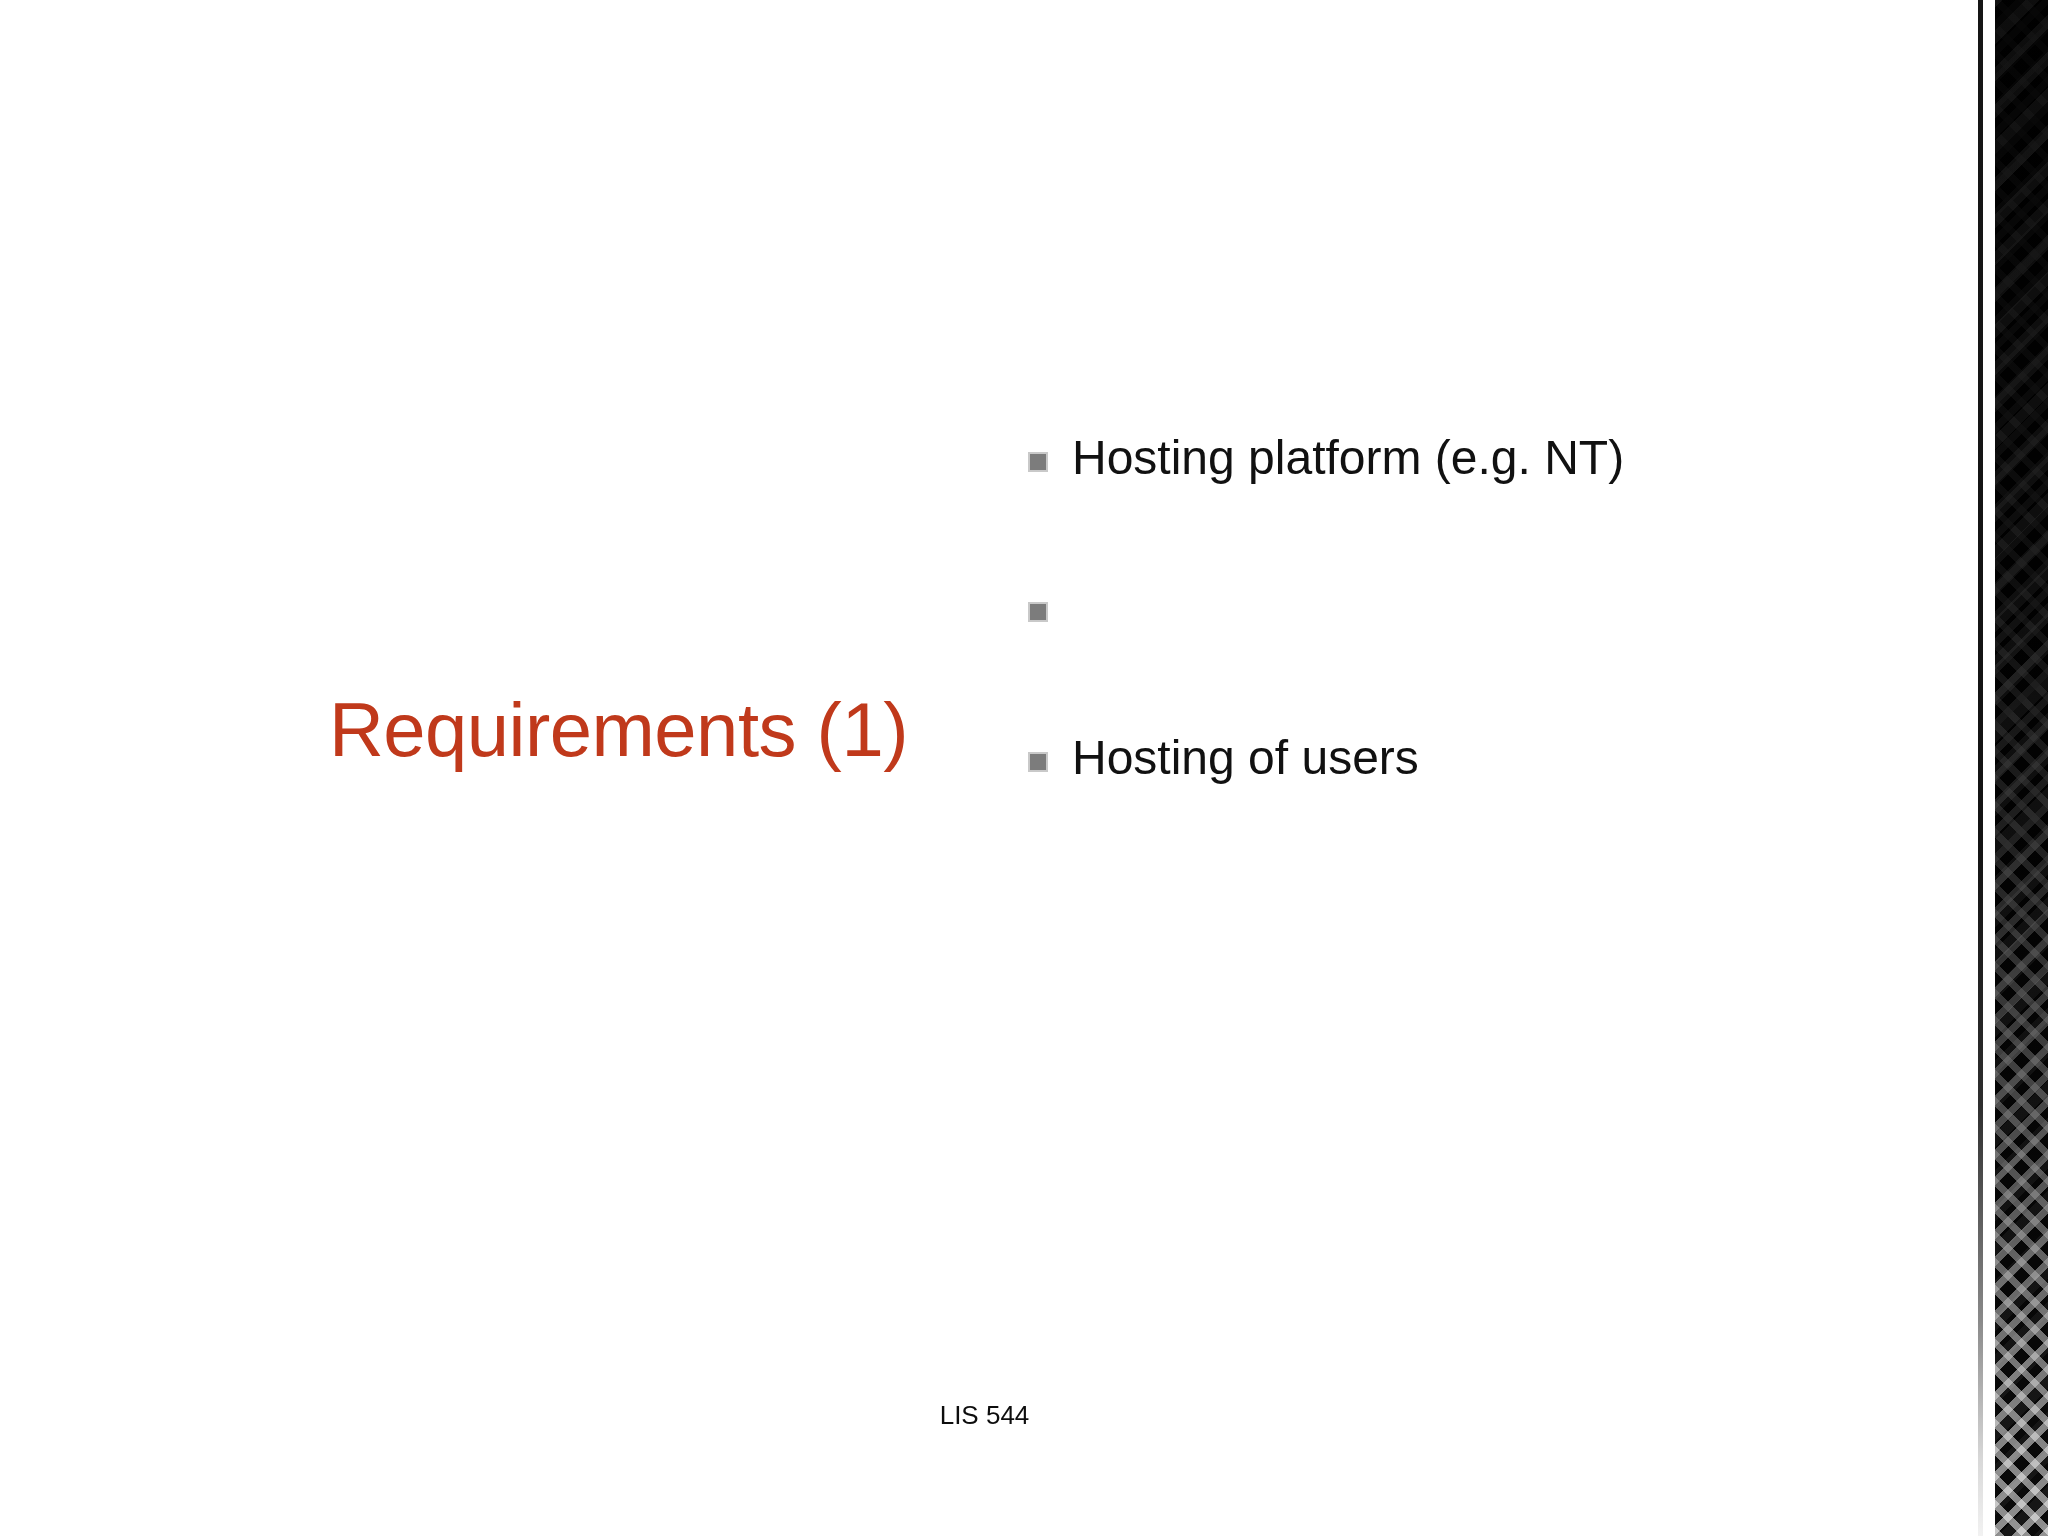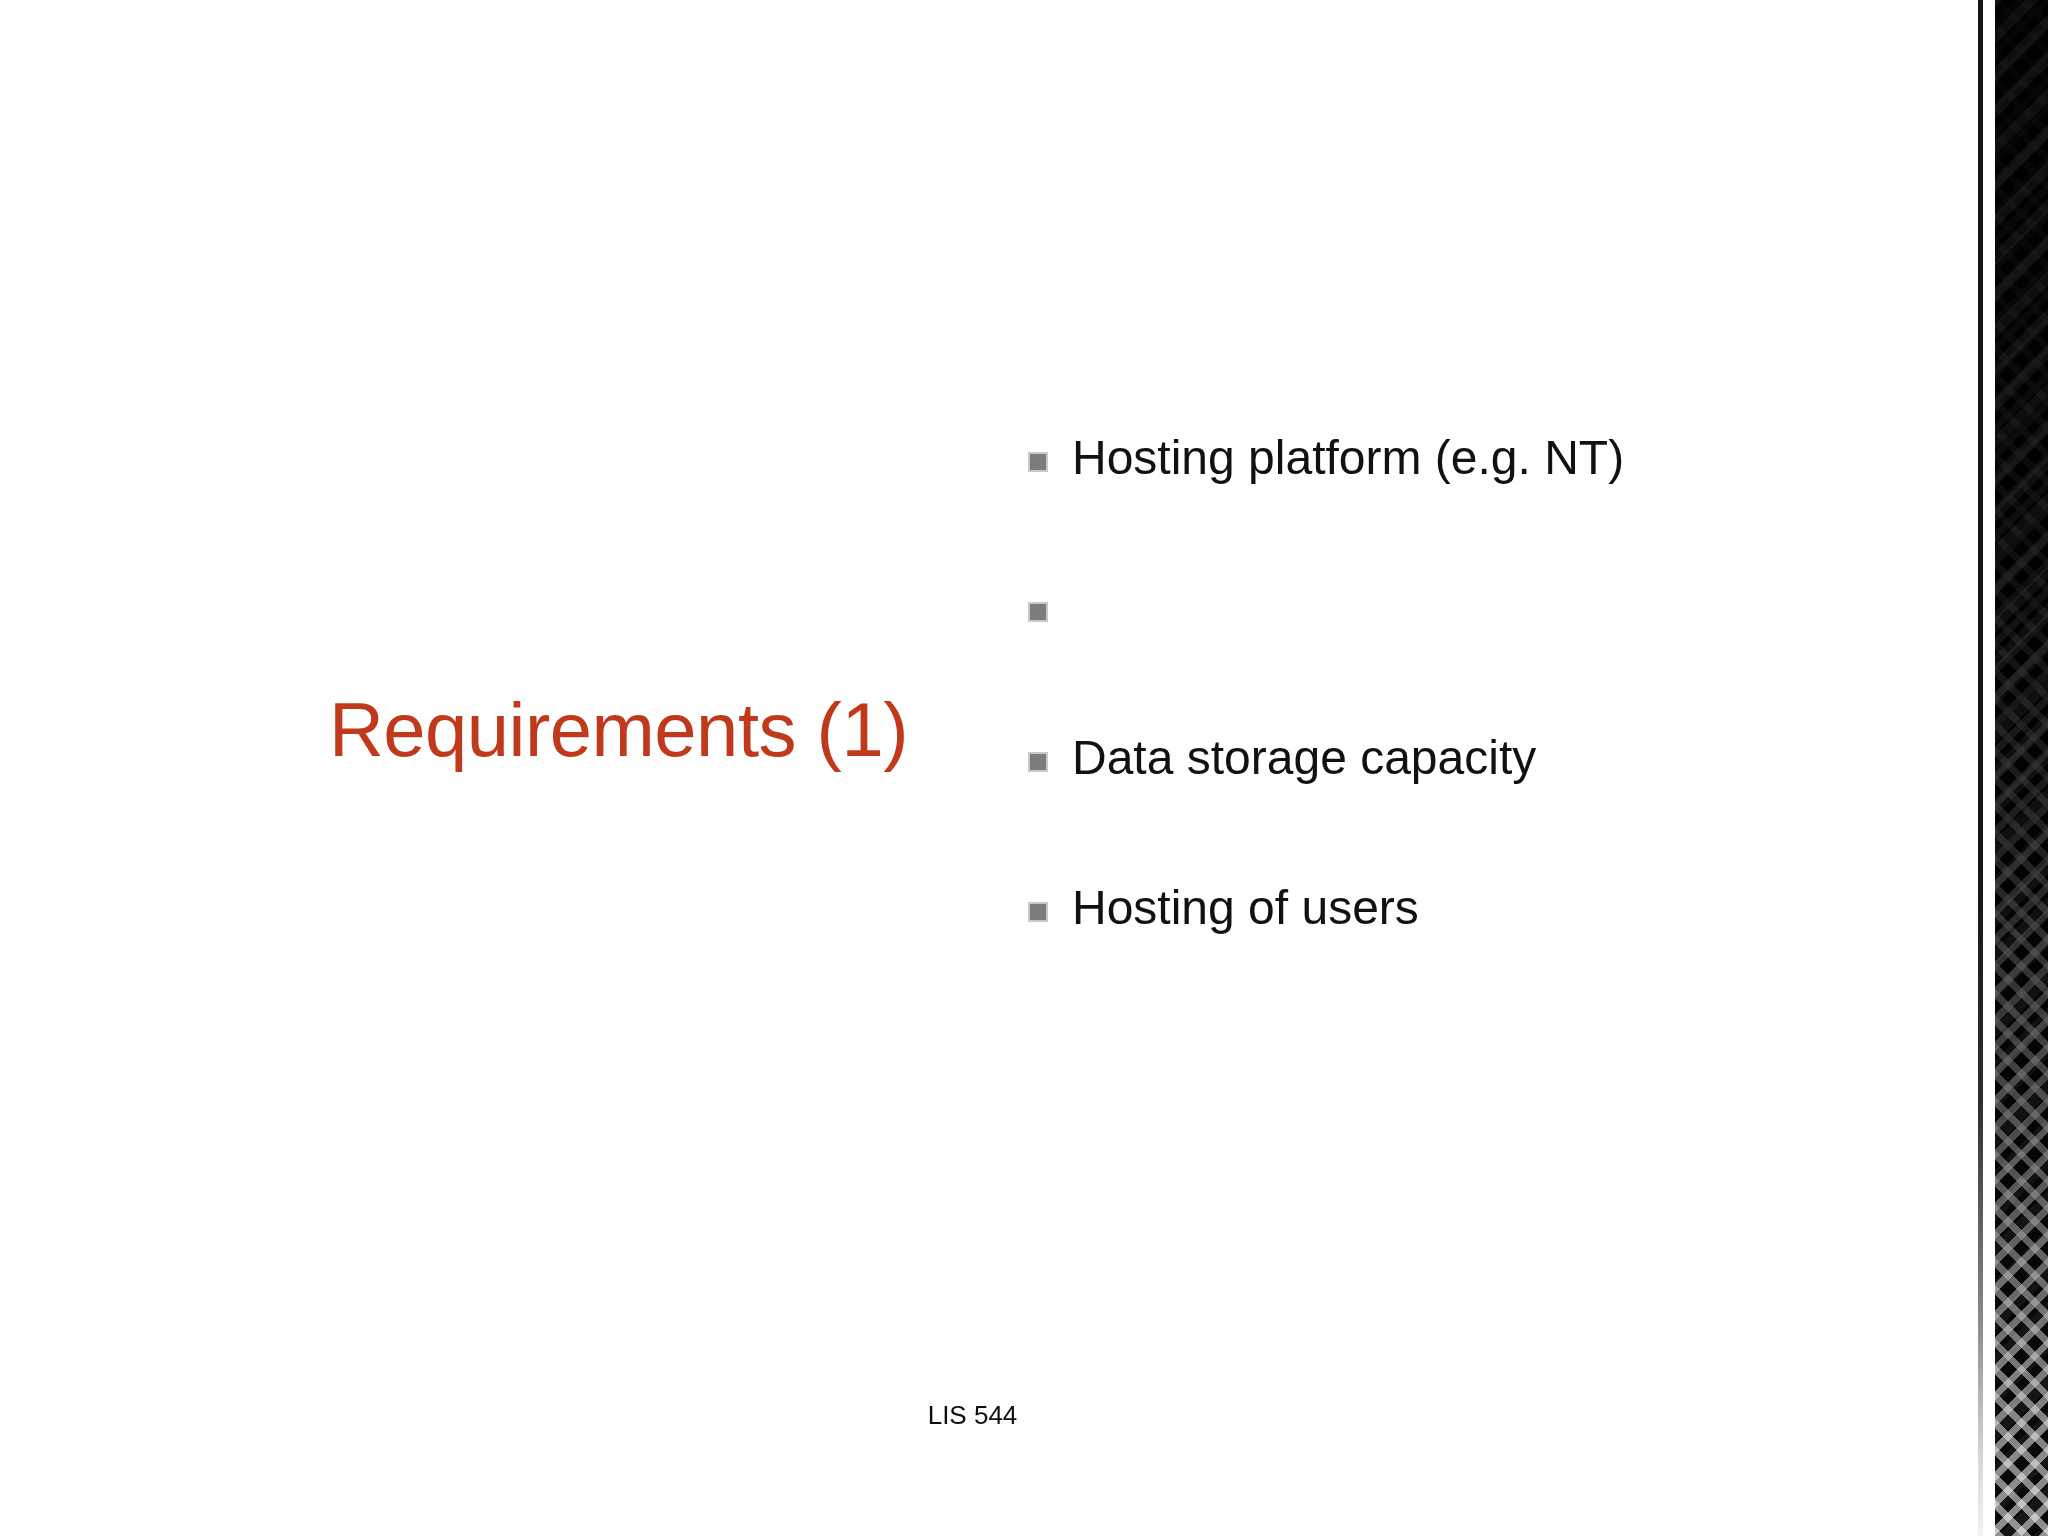--- a/index.html
+++ b/index.html
@@ -65,21 +65,21 @@
     font-size: 48px;
     font-weight: 400;
     line-height: 1.15;
     color: #111111;
     white-space: nowrap;
   }
 
   
   #footer {
     position: absolute;
-    left: 0;
+    left: 12px;
     top: 1400px;
     width: 1950px;
     text-align: center;
   }
   #footer-text {
     display: inline-block;
     margin-left: -5px;
     font-family: "Liberation Sans", sans-serif;
     font-size: 26px;
     font-weight: 400;
@@ -173,24 +173,20 @@
 
     <div class="bullet-row">
       <span class="bullet-marker"></span>
       <span class="bullet-text">Hosting platform (e.g. NT)</span>
     </div>
 
     <div class="bullet-row">
       <span class="bullet-marker"></span>
     </div>
 
-    <div class="bullet-row">
-      <span class="bullet-marker"></span>
-      <span class="bullet-text">Data storage capacity</span>
-    </div>
 
     <div class="bullet-row">
       <span class="bullet-marker"></span>
       <span class="bullet-text">Hosting of users</span>
     </div>
 
   </div>
 
   <div id="footer">
     <span id="footer-text">LIS 544</span>

